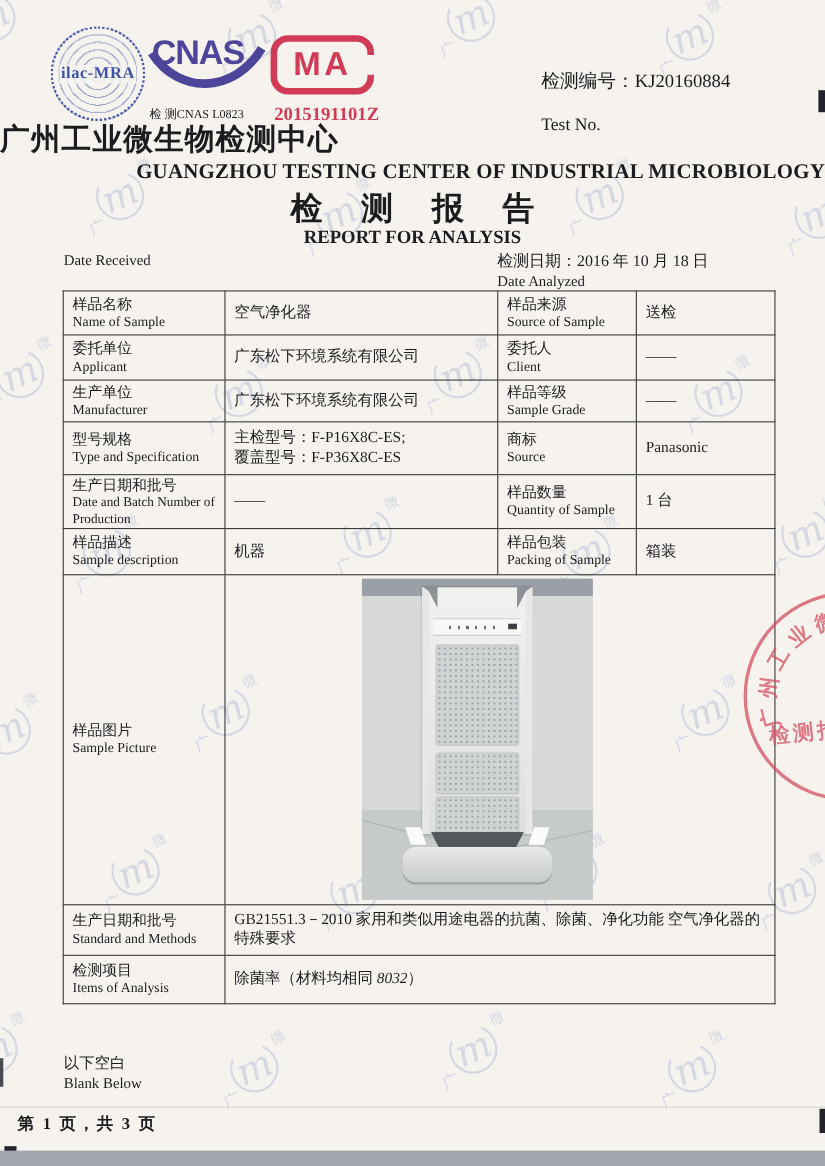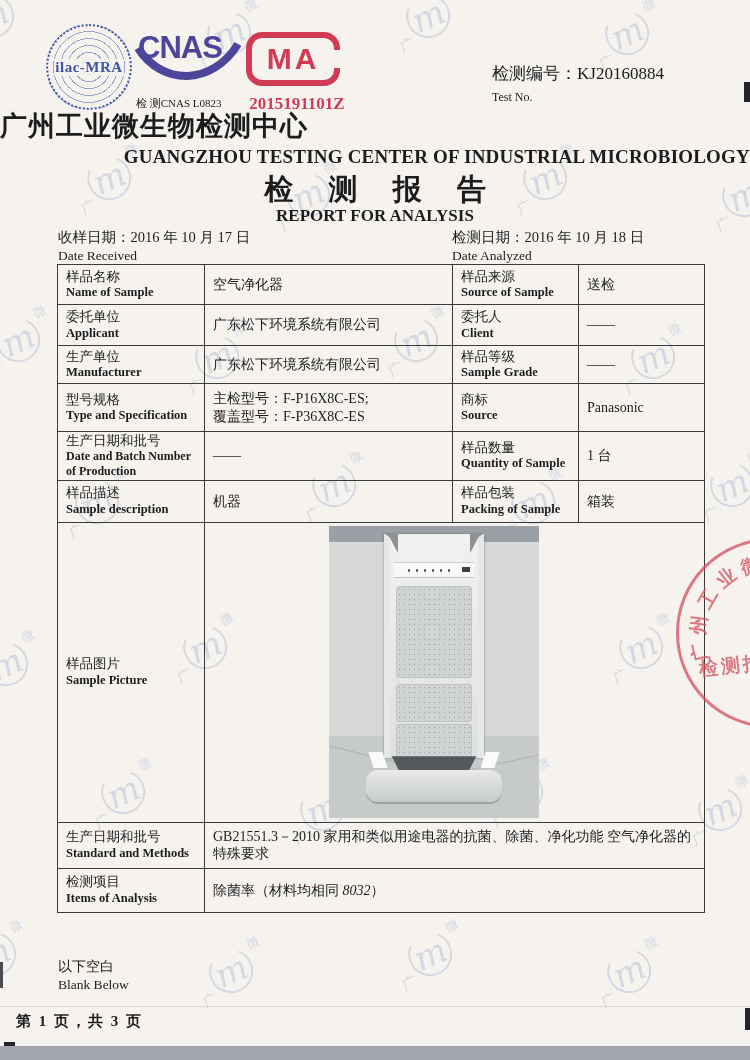--- a/index.html
+++ b/index.html
@@ -40,21 +40,21 @@
     border:6px solid var(--cma_red,#d23b55); border-radius:16px;
     display:flex; align-items:center; justify-content:center; }
   .cma-gap { position:absolute; right:-8px; top:12px; width:10px; height:18px;
     background:#f6f3ef; }
   .cma-text { font-size:30px; font-weight:bold; color:var(--cma_red,#d23b55);
     letter-spacing:3px; font-family:"Liberation Sans",sans-serif; }
   .cma-number { position:absolute; left:242px; top:94px; width:110px; text-align:center;
     font-size:17px; font-weight:bold; color:var(--cma_red,#d23b55); }
   
   .report-no { position:absolute; left:492px; top:62px; font-size:17px; }
-  .report-no .en { font-size:12px; margin-top:5px; }
+  .report-no .en { font-size:16px; margin-top:20px; }
   
   .title-cn { position:absolute; left:0; top:108px; width:100%; text-align:left;
     font-size:27px; font-weight:600; letter-spacing:1px; }
   .title-en { position:absolute; left:0; top:146px; width:100%; text-align:right;
     font-size:19px; font-weight:bold; letter-spacing:.2px; }
   .report-cn { position:absolute; left:0; top:170px; width:100%; text-align:center;
     font-size:29px; font-weight:700; letter-spacing:14px; text-indent:14px; }
   .report-en { position:absolute; left:0; top:206px; width:100%; text-align:center;
     font-size:17px; font-weight:bold; }
   
@@ -62,21 +62,21 @@
   .date-block { position:absolute; top:0; }
   .date-block .en { font-size:13.5px; margin-top:1px; }
   #date-received { left:0; }
   #date-analyzed { left:394px; }
   
   table.report { position:absolute; left:57px; top:264px; width:647px;
     border-collapse:collapse; table-layout:fixed; }
   table.report td { border:1px solid #3a3a3a; vertical-align:middle;
     padding:2px 8px; font-size:14px; line-height:1.22; overflow:hidden; }
   td.lbl .cn { display:block; font-size:13.5px; }
-  td.lbl .en { display:block; font-size:12.5px;font-weight:bold; }
+  td.lbl .en { display:block; font-size:12.5px; }
   td.val { padding-left:14px; }
   tr.r1{height:40px} tr.r2{height:41px} tr.r3{height:38px} tr.r4{height:48px}
   tr.r5{height:44px} tr.r6{height:42px} tr.r7{height:300px} tr.r8{height:46px}
   tr.r9{height:44px} tr.r10{height:49px}
   
   .photo { position:relative; width:210px; height:292px; margin-left:116px;
     background:linear-gradient(180deg,#9ba0a6 0 16px,#d7d9d8 16px 72%,#c6cacb 72% 100%); }
   .photo .seam1,.photo .seam2 { position:absolute; height:1px; background:#aeb3b5; }
   .photo .seam1 { left:0; width:70px; top:228px; transform:rotate(14deg); }
   .photo .seam2 { right:0; width:70px; top:236px; transform:rotate(-12deg); }
@@ -290,21 +290,20 @@
     <div class="en">Test No.</div>
   </div>
 
   <div class="title-cn">广州工业微生物检测中心</div>
   <div class="title-en">GUANGZHOU TESTING CENTER OF INDUSTRIAL MICROBIOLOGY</div>
   <div class="report-cn">检 测 报 告</div>
   <div class="report-en">REPORT FOR ANALYSIS</div>
 
   <div class="dates">
     <div class="date-block" id="date-received">
-      <div>收样日期：2016 年 10 月 17 日</div>
       <div class="en">Date Received</div>
     </div>
     <div class="date-block" id="date-analyzed">
       <div>检测日期：2016 年 10 月 18 日</div>
       <div class="en">Date Analyzed</div>
     </div>
   </div>
 
   <table class="report">
     <colgroup>

